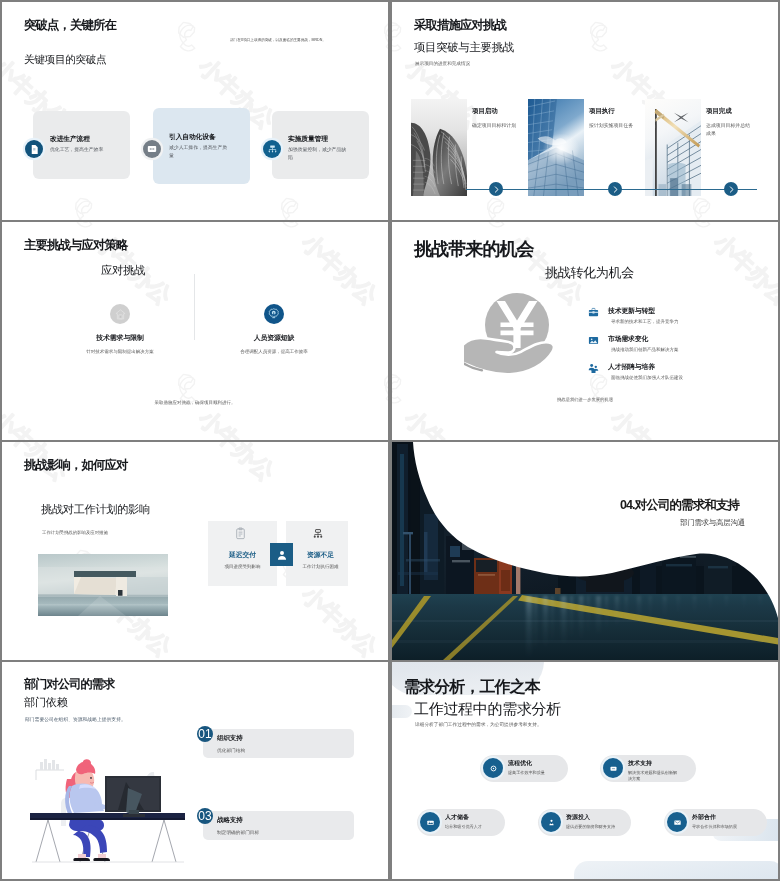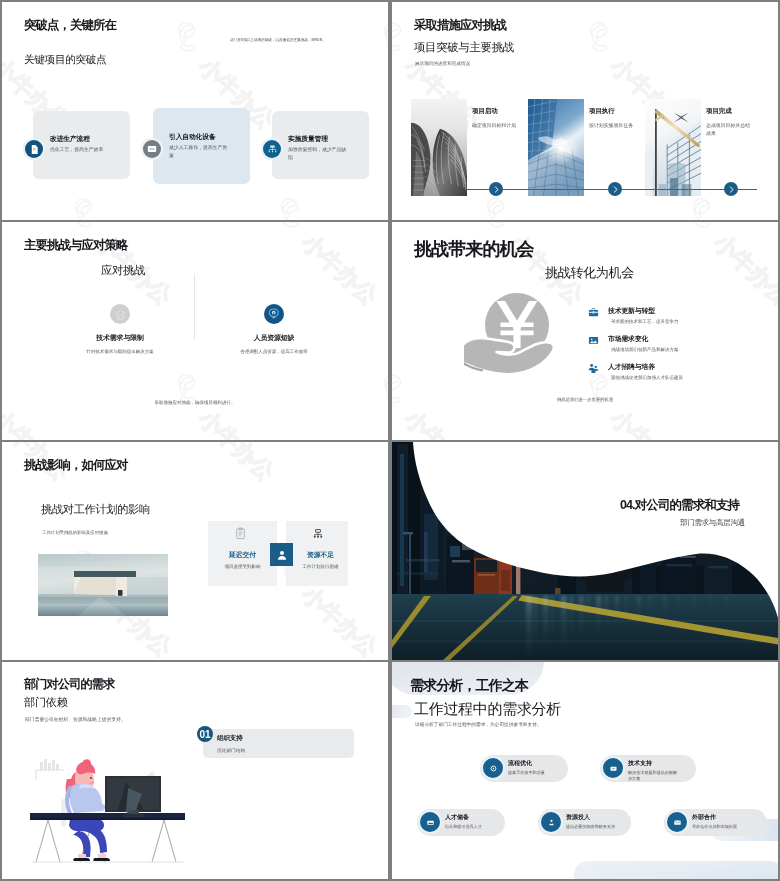--- a/index.html
+++ b/index.html
@@ -73,21 +73,21 @@
 .s5b{font-size:4.5px;color:#555}
 
 
 .s6photo{position:absolute;left:0;top:0;width:386px;height:218px}
 .s6curve{position:absolute;left:0;top:0;z-index:2}
 
 
 .s7illu{position:absolute;left:28px;top:96px;width:160px;height:106px}
 .s7row{position:absolute;left:195px;width:160px;height:38px}
 .s7bar{position:absolute;left:6px;top:4px;width:151px;height:29px;background:#e9eaec;border-radius:5px}
-.s7num{position:absolute;left:0;top:1px;width:16px;height:16px;border-radius:50%;background:#18567f;color:#fff;font-size:10px;font-weight:700;display:flex;align-items:center;justify-content:center;z-index:3}
+.s7num{position:absolute;left:0;top:1px;width:16px;height:16px;border-radius:50%;background:#18567f;color:#fff;font-size:12px;font-weight:400;display:flex;align-items:center;justify-content:center;z-index:3}
 .s7h{position:absolute;left:20px;top:9px;font-size:6.5px;font-weight:700;color:#17191d;z-index:3;letter-spacing:-0.1px}
 .s7b{position:absolute;left:20px;top:22px;font-size:4.7px;color:#555;z-index:3}
 
 
 .s8blob1{position:absolute;left:-10px;top:-34px;width:162px;height:67px;border-radius:0 0 34px 34px;background:linear-gradient(175deg,#dde3ea 0%,#e2e7ed 55%,#eef1f4 100%)}
 .s8blob2{position:absolute;left:-12px;top:43px;width:32px;height:13px;border-radius:7px;background:linear-gradient(90deg,#dee4ea,#f0f3f6)}
 .s8blob3{position:absolute;left:320px;top:157px;width:76px;height:22px;border-radius:9px 0 0 9px;background:linear-gradient(100deg,#f2f5f8,#d7e2ec)}
 .s8blob4{position:absolute;left:182px;top:199px;width:210px;height:32px;border-radius:14px 14px 0 0;background:linear-gradient(170deg,#eef2f6,#d9e4ee)}
 .s8pill{position:absolute;height:27px;background:#e6e7e9;border-radius:13.5px;z-index:4}
 .s8ic{position:absolute;left:3px;top:3px;width:20px;height:20px;border-radius:50%;background:#17608f;display:flex;align-items:center;justify-content:center;box-shadow:0 0 0 2px #e9f2f8}
@@ -1346,20 +1346,26 @@
 
       <path d="M2 104h152" stroke="#d9dbde" stroke-width=".8" fill="none"></path>
     </svg>
   </div>
   <div class="s7row" style="top:63px">
     <div class="s7bar"></div>
     <div class="s7num">01</div>
     <div class="s7h">组织支持</div>
     <div class="s7b">优化部门结构</div>
   </div>
+  <div class="s7row" style="top:145px">
+    <div class="s7bar"></div>
+    <div class="s7num">03</div>
+    <div class="s7h">战略支持</div>
+    <div class="s7b">制定明确的部门目标</div>
+  </div>
 </div>
 
 <div class="slide s8">
       <svg class="slidewm" viewBox="0 0 386 218" width="386" height="218">
         <g transform="translate(-515,-820) rotate(42)">
           <use href="#wmunit"></use>
         </g>
         <g transform="translate(-309,-820) rotate(42)">
           <use href="#wmunit"></use>
         </g>
@@ -1445,21 +1451,21 @@
           <use href="#wmunit"></use>
         </g>
         <g transform="translate(515,-116) rotate(42)">
           <use href="#wmunit"></use>
         </g>
       </svg>
   <div class="s8blob1"></div>
   <div class="s8blob2"></div>
   <div class="s8blob3"></div>
   <div class="s8blob4"></div>
-  <div class="ttl" style="left:18px;top:15px;font-size:14px;z-index:3">需求分析，工作之本</div>
+  <div class="ttl" style="left:12px;top:15px;font-size:16px;z-index:3">需求分析，工作之本</div>
   <div class="sub" style="left:22px;top:38px;font-size:15px;z-index:3">工作过程中的需求分析</div>
   <div class="desc" style="left:23px;top:59px;font-size:4.7px;z-index:3">详细分析了部门工作过程中的需求，为公司提供参考和支持。</div>
 
   <div class="s8pill" style="left:88px;top:93px;width:88px">
     <div class="s8ic">
           <svg viewBox="0 0 24 24" width="9" height="9">
             <circle cx="12" cy="12" r="10" fill="#fff" opacity="0"></circle>
             <circle cx="12" cy="12" r="6.4" fill="none" stroke="#fff" stroke-width="2.4"></circle>
             <circle cx="12" cy="12" r="2" fill="#fff"></circle>
           </svg>

